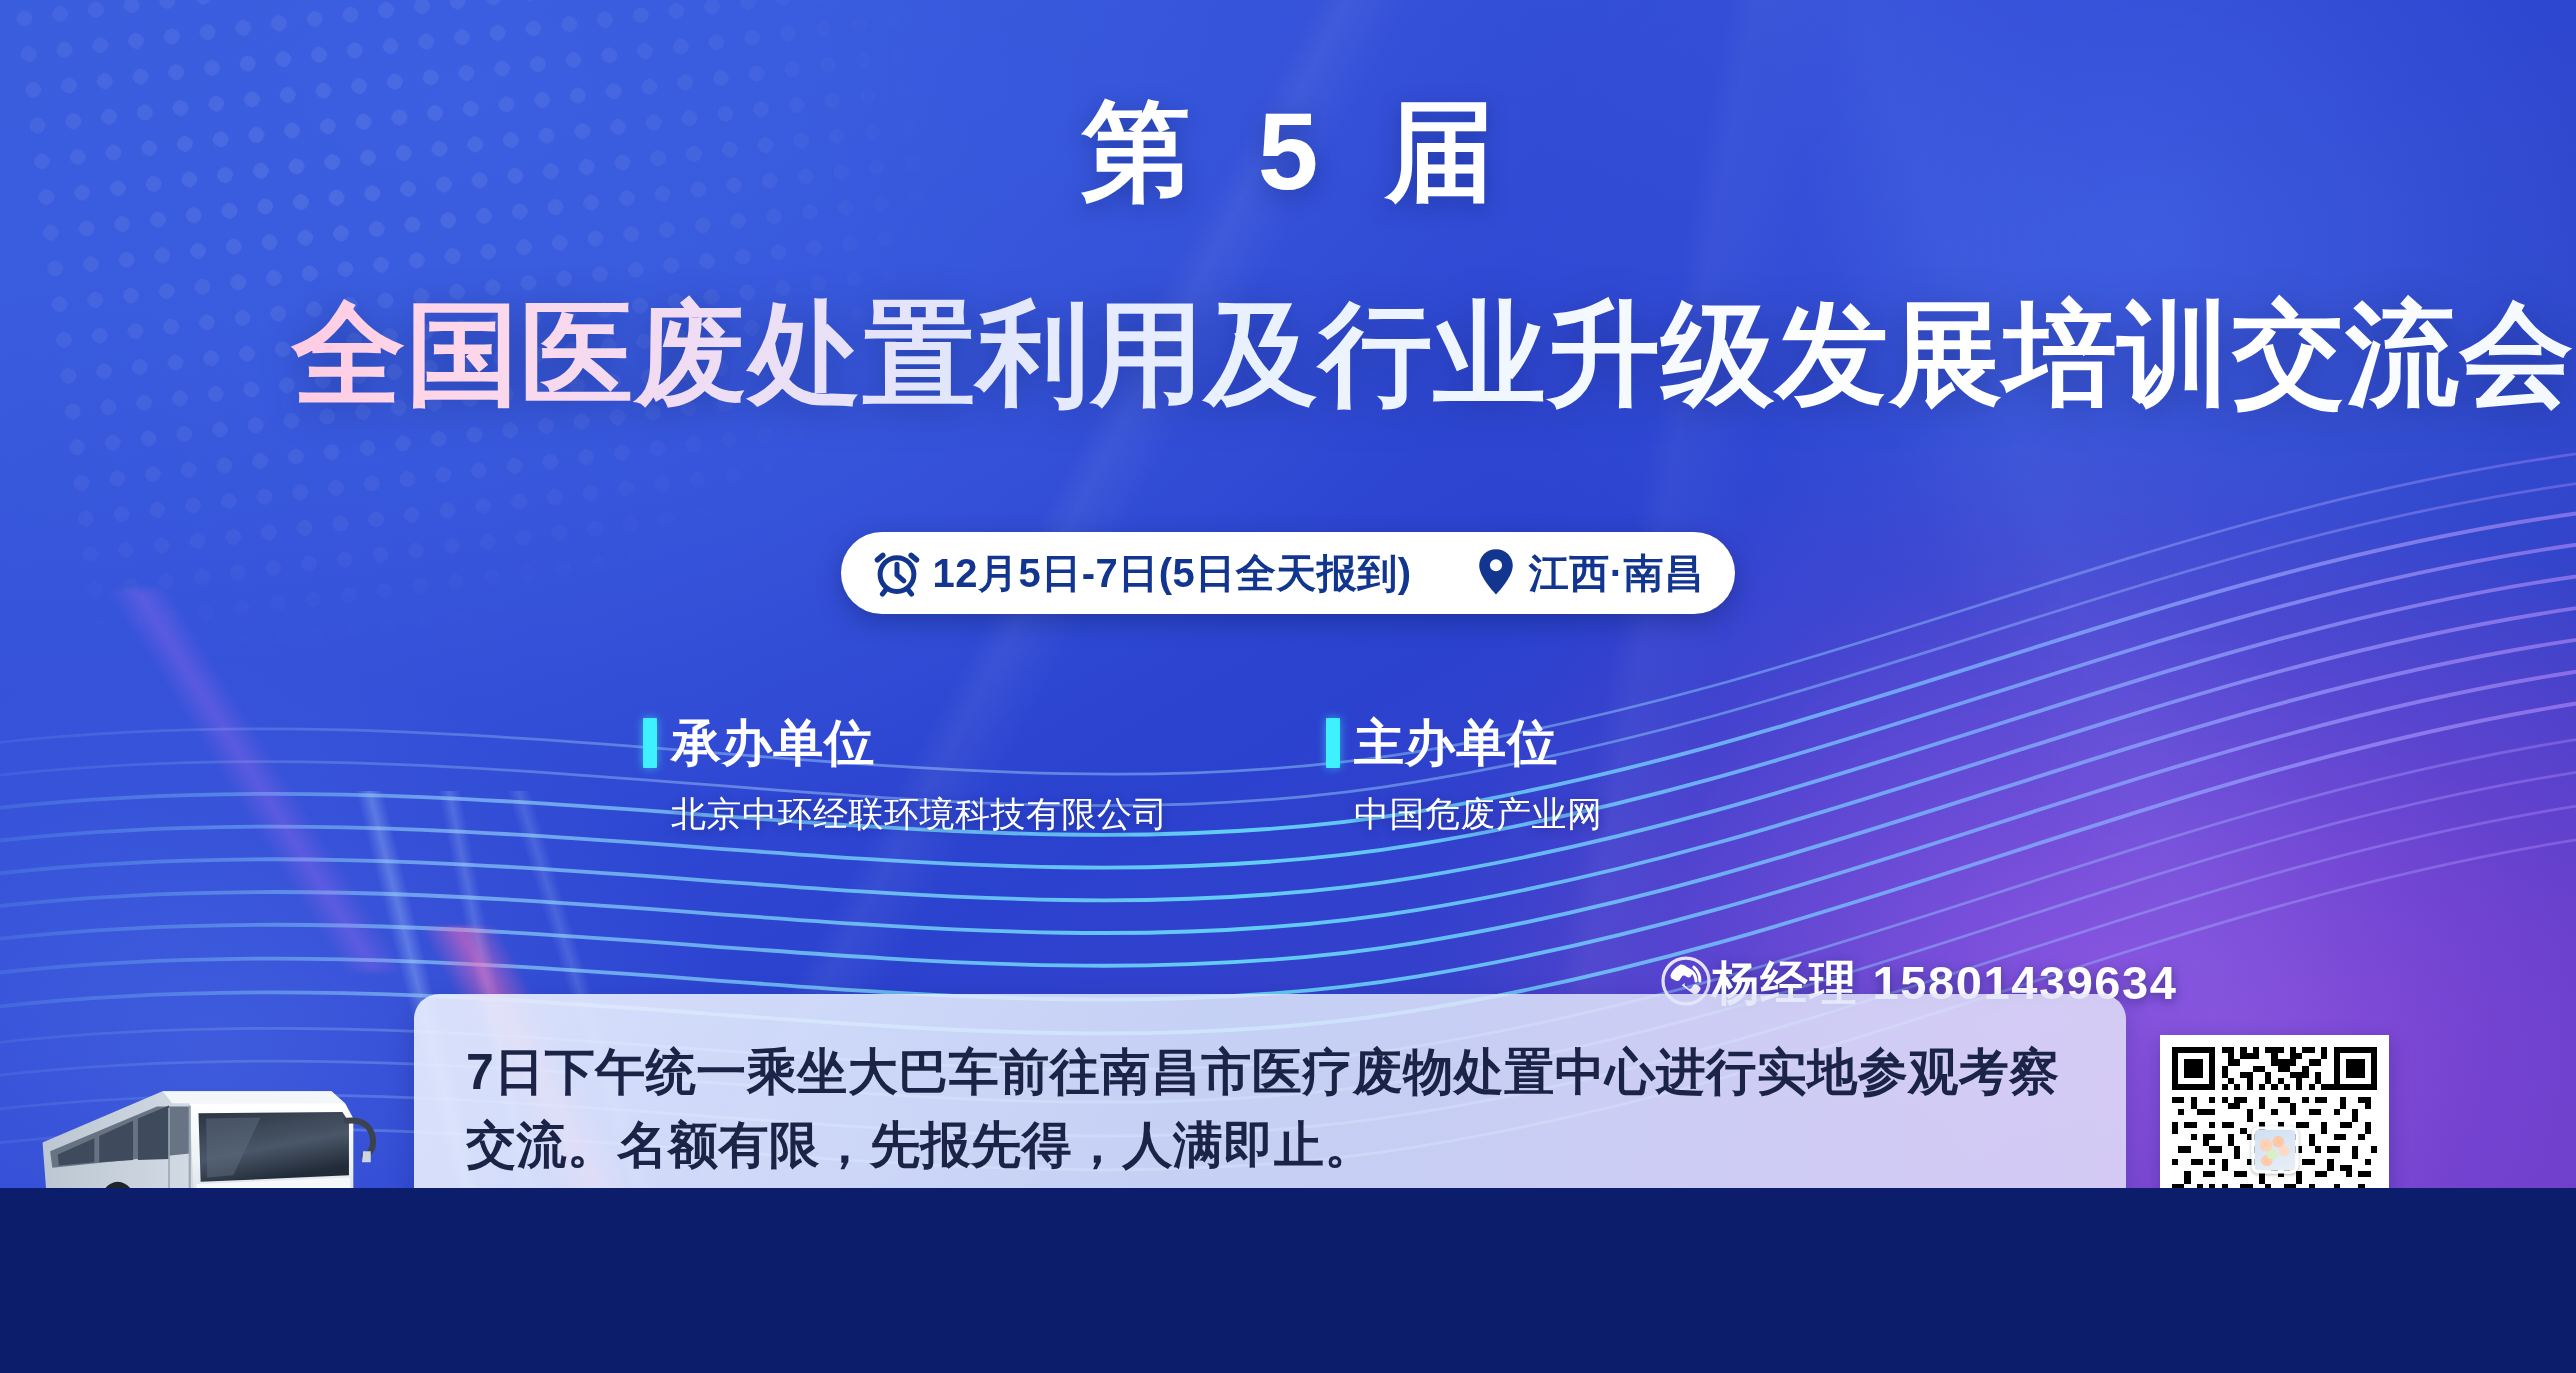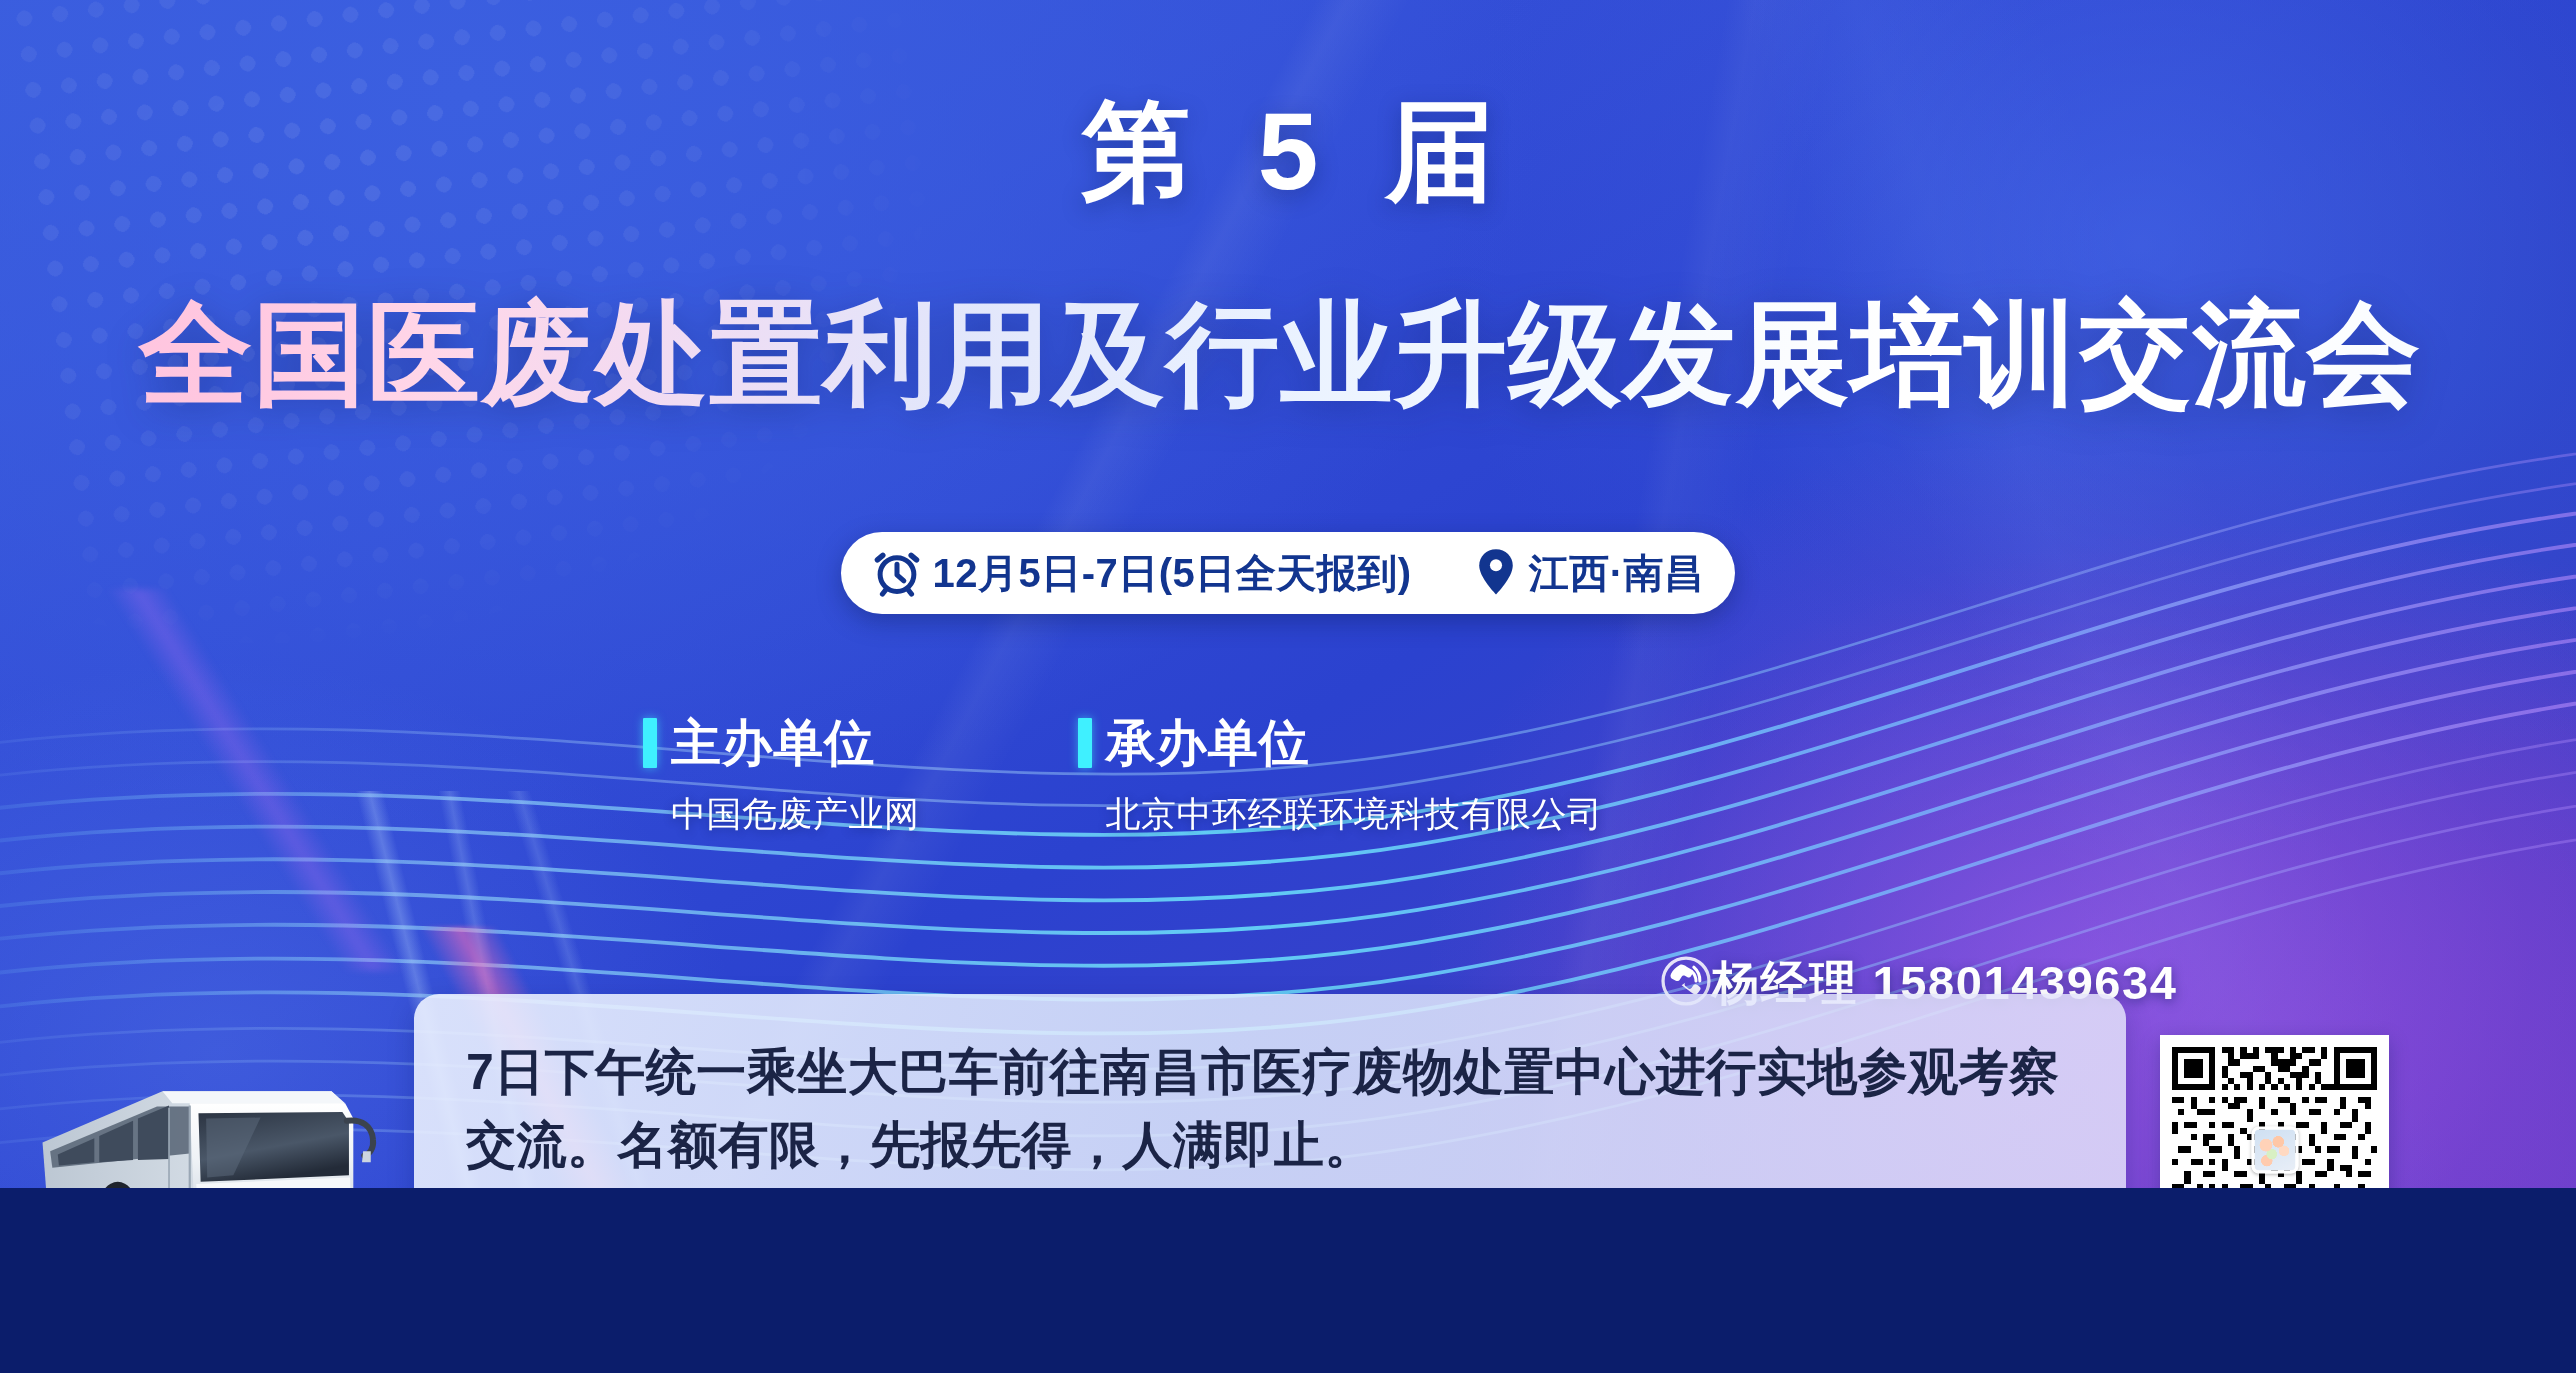--- a/index.html
+++ b/index.html
@@ -78,22 +78,22 @@
     color:#ffffff;
     font-size:109px;
     font-weight:bold;
     letter-spacing:18.5px;
     line-height:1;
     text-indent:18.5px;
     text-shadow:0 5.5px 22px rgba(10,25,90,.35);
   }
 
   .headline{
-    position:absolute; top:288px; left:0; right:16px;
-    text-align:center;
+    position:absolute; top:288px; left:0; right:2px;
+    text-align:right;
     font-size:113px;
     font-weight:bold;
     line-height:1.18;
     letter-spacing:1.1px;
     background:linear-gradient(100deg,
         #ffc3de 0%, #ffc7e0 9%, #ffd6e8 17%,
         #f0dcf3 27%, #e2e6fb 37%,
         #eaf2ff 50%, #f4f9ff 62%,
         #ffffff 74%, #ffffff 88%, #f2f8ff 100%);
     -webkit-background-clip:text;
@@ -287,33 +287,33 @@
           <svg width="44" height="50" viewBox="0 0 24 28" fill="none">
             <path d="M12 1.2 C6.6 1.2 2.6 5.2 2.6 10.4 C2.6 17.2 12 26.6 12 26.6 C12 26.6 21.4 17.2 21.4 10.4 C21.4 5.2 17.4 1.2 12 1.2 Z" fill="#12358f"></path>
             <circle cx="12" cy="10.2" r="3.4" fill="#ffffff"></circle>
           </svg>
         </span>
         <span class="pill-text">江西·南昌</span>
       </div>
     </div>
 
     <div class="orgs">
+      <div class="org-col second">
+        <div class="org-head">
+          <span class="bar"></span>
+          <span class="org-title">承办单位</span>
+        </div>
+        <div class="org-name">北京中环经联环境科技有限公司</div>
+      </div>
       <div class="org-col first">
         <div class="org-head">
           <span class="bar"></span>
           <span class="org-title">主办单位</span>
         </div>
         <div class="org-name">中国危废产业网</div>
-      </div>
-      <div class="org-col second">
-        <div class="org-head">
-          <span class="bar"></span>
-          <span class="org-title">承办单位</span>
-        </div>
-        <div class="org-name">北京中环经联环境科技有限公司</div>
       </div>
     </div>
 
     <div class="contact">
       <span class="ico">
         <svg width="52" height="52" viewBox="0 0 24 24" fill="none">
           <circle cx="12" cy="12" r="10.6" stroke="#ffffff" stroke-width="1.5" opacity=".85"></circle>
           <path d="M9.1 4.6 C7.4 5.5 6.0 6.9 5.1 8.6 C4.5 9.8 5.0 10.7 6.0 11.2 L7.3 11.9 C8.0 12.2 8.8 12.0 9.2 11.3 L10.0 10.0 C10.3 9.5 11.0 9.3 11.5 9.6 L12.7 10.3 C13.2 10.6 13.9 10.4 14.2 9.9 L15.0 8.6 C15.4 7.9 15.2 7.1 14.5 6.7 L12.3 5.4 C11.3 4.8 10.2 4.1 9.1 4.6 Z" fill="#ffffff"></path>
           <path d="M11.6 12.8 C11.2 13.3 11.3 14.0 11.8 14.4 L13.0 15.3 C13.5 15.7 14.2 15.6 14.6 15.1 L15.5 13.9 C15.9 13.4 16.6 13.3 17.1 13.7 L18.3 14.6 C18.8 15.0 18.9 15.7 18.5 16.2 L17.6 17.4 C17.0 18.2 15.9 18.4 15.1 17.8 L10.0 14.0" fill="#ffffff" opacity=".92"></path>
           <path d="M14.6 7.6 A6.0 6.0 0 0 1 16.6 12.0" stroke="#ffffff" stroke-width="1.4" stroke-linecap="round"></path>

